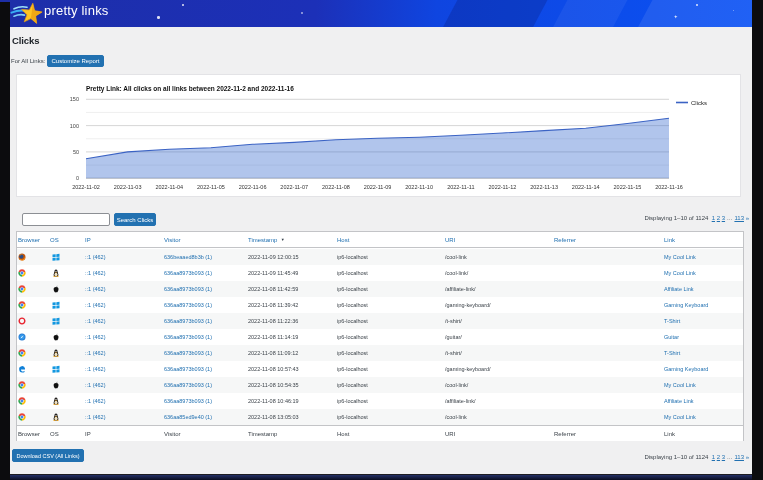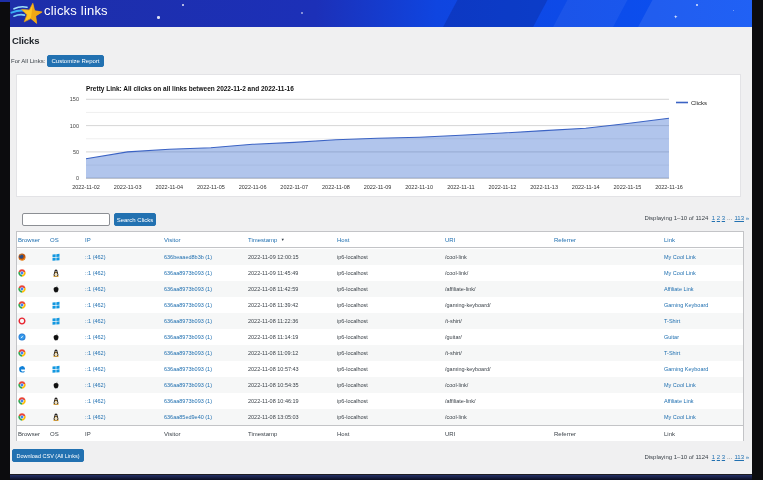--- a/index.html
+++ b/index.html
@@ -70,21 +70,21 @@
     <span class="sp" style="left:733px;top:10px;width:1.3px;height:1.3px;opacity:0.5"></span>
   <svg width="46" height="27" viewBox="0 0 46 27" style="position:absolute;left:0;top:0">
 <path d="M14,8.8 C18,6.8 23,6.3 27,7.2" fill="none" stroke="#9fe2fb" stroke-width="1.6" stroke-linecap="round"></path>
 <path d="M11.5,12.6 C17,10.4 22,10.1 26,10.9" fill="none" stroke="#38adf3" stroke-width="2.1" stroke-linecap="round"></path>
 <path d="M14,16.2 C18,14.6 21.5,14.4 24.5,15.1" fill="none" stroke="#7ed0f7" stroke-width="1.7" stroke-linecap="round"></path>
 <g transform="rotate(7 31.5 14)">
 <path d="M31.5,3.2 L34.2,10.3 L41.8,10.7 L35.9,15.4 L37.8,22.7 L31.5,18.6 L25.2,22.7 L27.1,15.4 L21.2,10.7 L28.8,10.3 Z" fill="#ffc424" stroke="#e09a14" stroke-width="0.7"></path>
 <path d="M31.5,3.2 L34.2,10.3 L41.8,10.7 L35.9,15.4 L37.8,22.7 L31.5,18.6 Z" fill="#f0a816"></path>
 </g>
 </svg>
-  <span class="logotext">clicks links</span>
+  <span class="logotext">pretty links</span>
 </div>
 
 <h1>Clicks</h1>
 <div class="forall">For All Links:</div>
 <div class="btn" id="custbtn">Customize Report</div>
 
 <div class="chartbox">
     <svg width="725" height="123" style="position:absolute;left:0;top:0">
 <text x="69" y="15.5" class="ctitle">Pretty Link: All clicks on all links between 2022-11-2 and 2022-11-16</text>
 <line x1="69.0" y1="24.30" x2="652.0" y2="24.30" stroke="#cccccc" stroke-width="0.8"></line>

